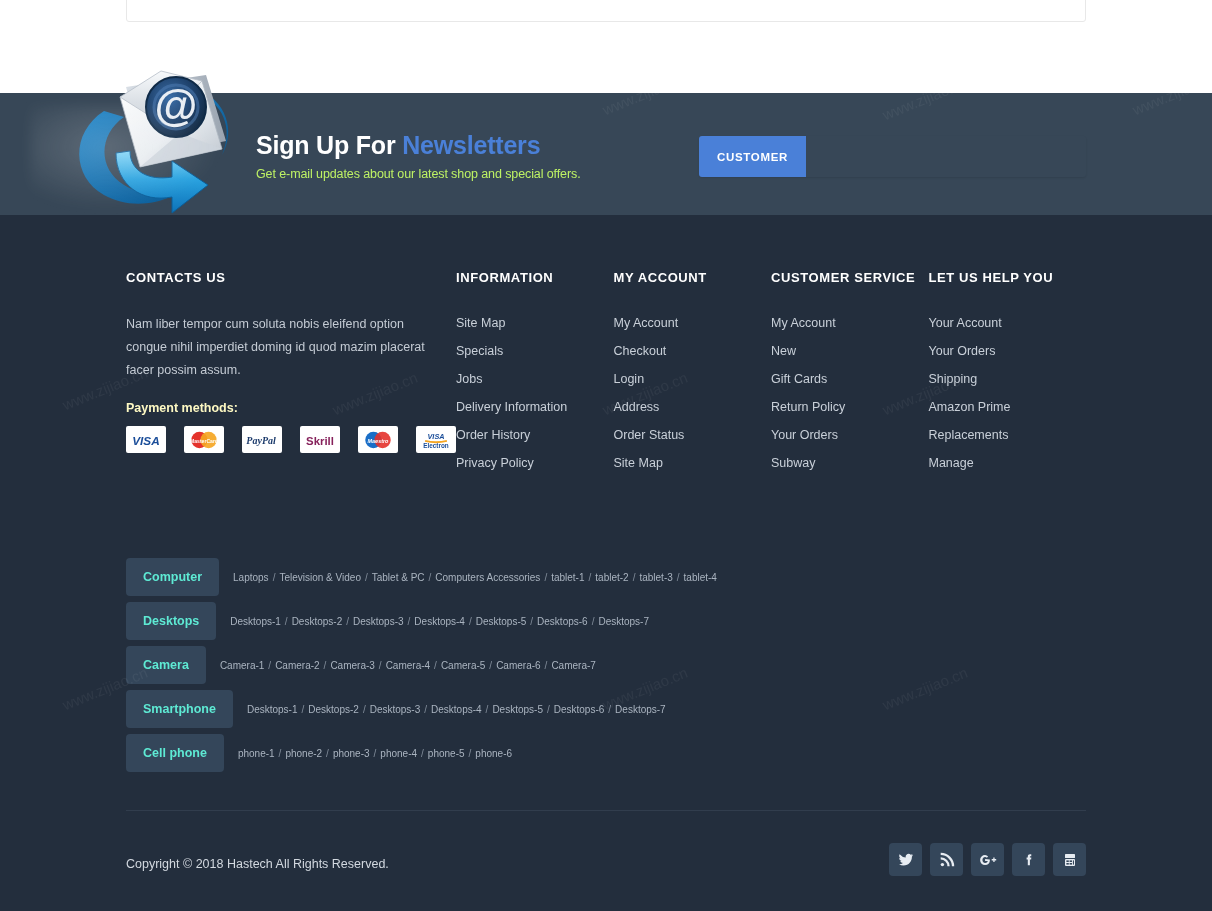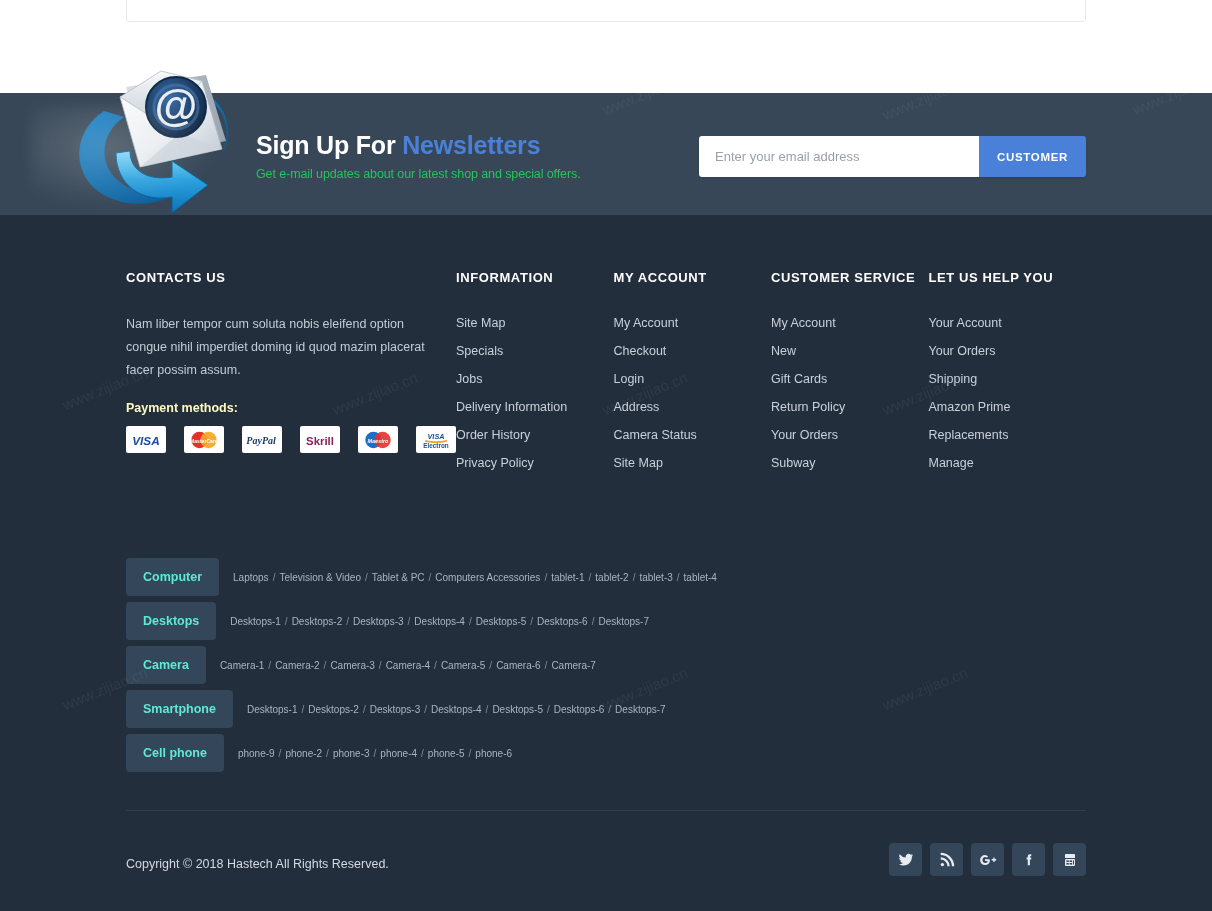--- a/index.html
+++ b/index.html
@@ -63,21 +63,21 @@
     font-size: 25px;
     font-weight: bold;
     color: #ffffff;
     letter-spacing: -0.2px;
     line-height: 1.15;
   }
   .nl-title .accent { color: #4a80d8; }
   .nl-sub {
     margin-top: 7px;
     font-size: 12.5px;
-    color: #22c55e;
+    color: #bef264;
     letter-spacing: -0.1px;
   }
 
   .nl-form {
     position: absolute;
     left: 573px; top: 43px;
     width: 387px; height: 41px;
     display: flex;
     border-radius: 3px;
     overflow: hidden;
@@ -321,21 +321,20 @@
     </svg>
   </div>
 
   <div class="newsletter-inner">
     <div class="nl-text">
       <div class="nl-title"><span>Sign Up For </span><span class="accent">Newsletters</span></div>
       <div class="nl-sub">Get e-mail updates about our latest shop and special offers.</div>
     </div>
 
     <form class="nl-form">
-      <input class="nl-input" type="text" placeholder="Enter your email address" style="">
       <button class="nl-submit" type="submit">CUSTOMER</button>
     </form>
   </div>
 </div>
 
 <div class="footer">
   <div class="footer-inner">
 
     <div class="cols">
 
@@ -402,21 +401,21 @@
         </ul>
       </div>
 
       <div class="col-links">
         <div class="col-title">MY ACCOUNT</div>
         <ul class="link-list">
           <li><a href="#">My Account</a></li>
           <li><a href="#">Checkout</a></li>
           <li><a href="#">Login</a></li>
           <li><a href="#">Address</a></li>
-          <li><a href="#">Camera Status</a></li>
+          <li><a href="#">Order Status</a></li>
           <li><a href="#">Site Map</a></li>
         </ul>
       </div>
 
       <div class="col-links cs">
         <div class="col-title">CUSTOMER SERVICE</div>
         <ul class="link-list">
           <li><a href="#">My Account</a></li>
           <li><a href="#">New</a></li>
           <li><a href="#">Gift Cards</a></li>
@@ -466,21 +465,21 @@
       <div class="tag-row">
         <button class="tag-btn">Smartphone</button>
         <div class="tag-links">
           <a href="#">Desktops-1</a><span class="tag-sep">/</span><a href="#">Desktops-2</a><span class="tag-sep">/</span><a href="#">Desktops-3</a><span class="tag-sep">/</span><a href="#">Desktops-4</a><span class="tag-sep">/</span><a href="#">Desktops-5</a><span class="tag-sep">/</span><a href="#">Desktops-6</a><span class="tag-sep">/</span><a href="#">Desktops-7</a>
         </div>
       </div>
 
       <div class="tag-row">
         <button class="tag-btn">Cell phone</button>
         <div class="tag-links">
-          <a href="#">phone-9</a><span class="tag-sep">/</span><a href="#">phone-2</a><span class="tag-sep">/</span><a href="#">phone-3</a><span class="tag-sep">/</span><a href="#">phone-4</a><span class="tag-sep">/</span><a href="#">phone-5</a><span class="tag-sep">/</span><a href="#">phone-6</a>
+          <a href="#">phone-1</a><span class="tag-sep">/</span><a href="#">phone-2</a><span class="tag-sep">/</span><a href="#">phone-3</a><span class="tag-sep">/</span><a href="#">phone-4</a><span class="tag-sep">/</span><a href="#">phone-5</a><span class="tag-sep">/</span><a href="#">phone-6</a>
         </div>
       </div>
 
     </div>
 
     <div class="divider"></div>
 
     <div class="bottom">
       <div class="copyright">Copyright © 2018 Hastech All Rights Reserved.</div>
       <div class="socials">

